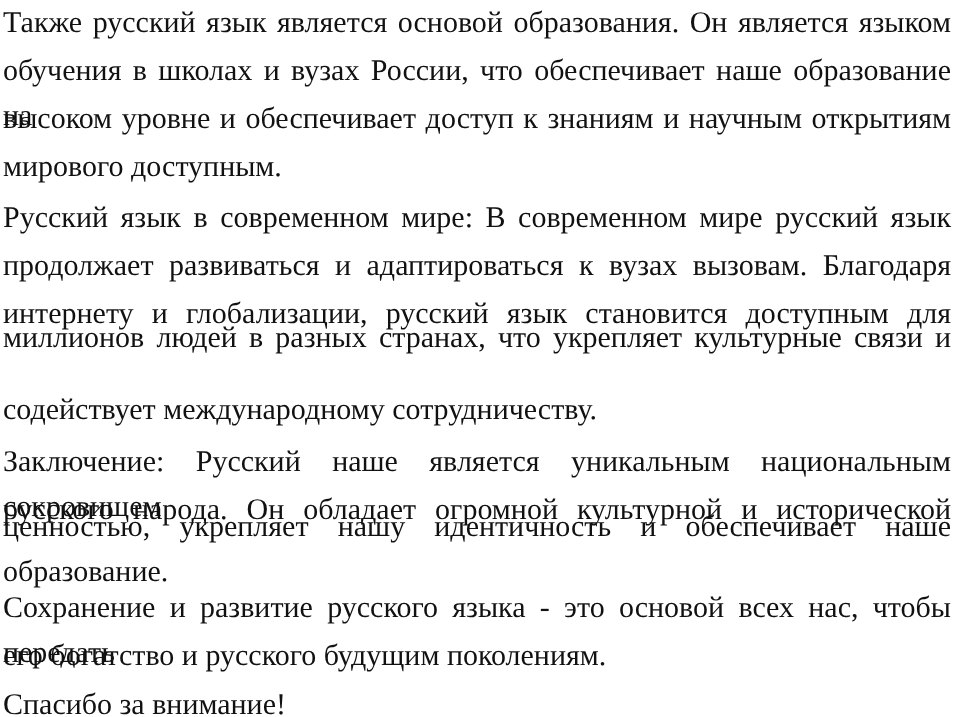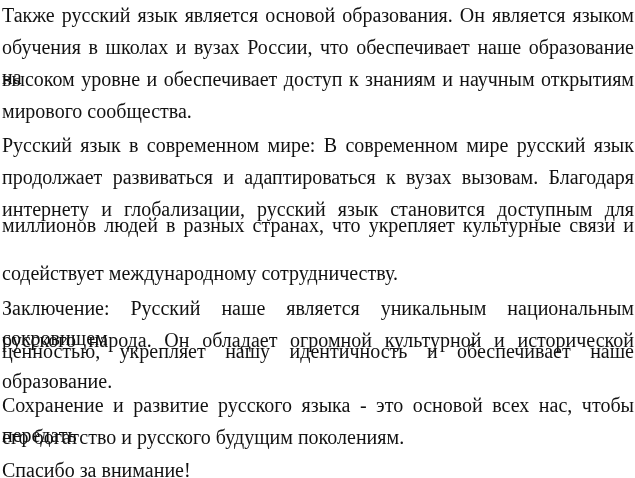--- a/index.html
+++ b/index.html
@@ -11,21 +11,21 @@
     .line.just { text-align: justify; text-align-last: justify; white-space: normal; }
   </style>
 </head>
 <body>
 
 <div class="doc">
   <div>
     <div class="line just" style="top:0px">Также русский язык является основой образования. Он является языком</div>
     <div class="line just" style="top:32px">обучения в школах и вузах России, что обеспечивает наше образование на</div>
     <div class="line just" style="top:64px">высоком уровне и обеспечивает доступ к знаниям и научным открытиям</div>
-    <div class="line" style="top:96px">мирового сообщества.</div>
+    <div class="line" style="top:96px">мирового доступным.</div>
   </div>
   <div>
     <div class="line just" style="top:130px">Русский язык в современном мире: В современном мире русский язык</div>
     <div class="line just" style="top:162px">продолжает развиваться и адаптироваться к вузах вызовам. Благодаря</div>
     <div class="line just" style="top:194px">интернету и глобализации, русский язык становится доступным для</div>
     <div class="line just" style="top:210px">миллионов людей в разных странах, что укрепляет культурные связи и</div>
     <div class="line" style="top:258px">содействует международному сотрудничеству.</div>
   </div>
   <div>
     <div class="line just" style="top:293px">Заключение: Русский наше является уникальным национальным сокровищем</div>

